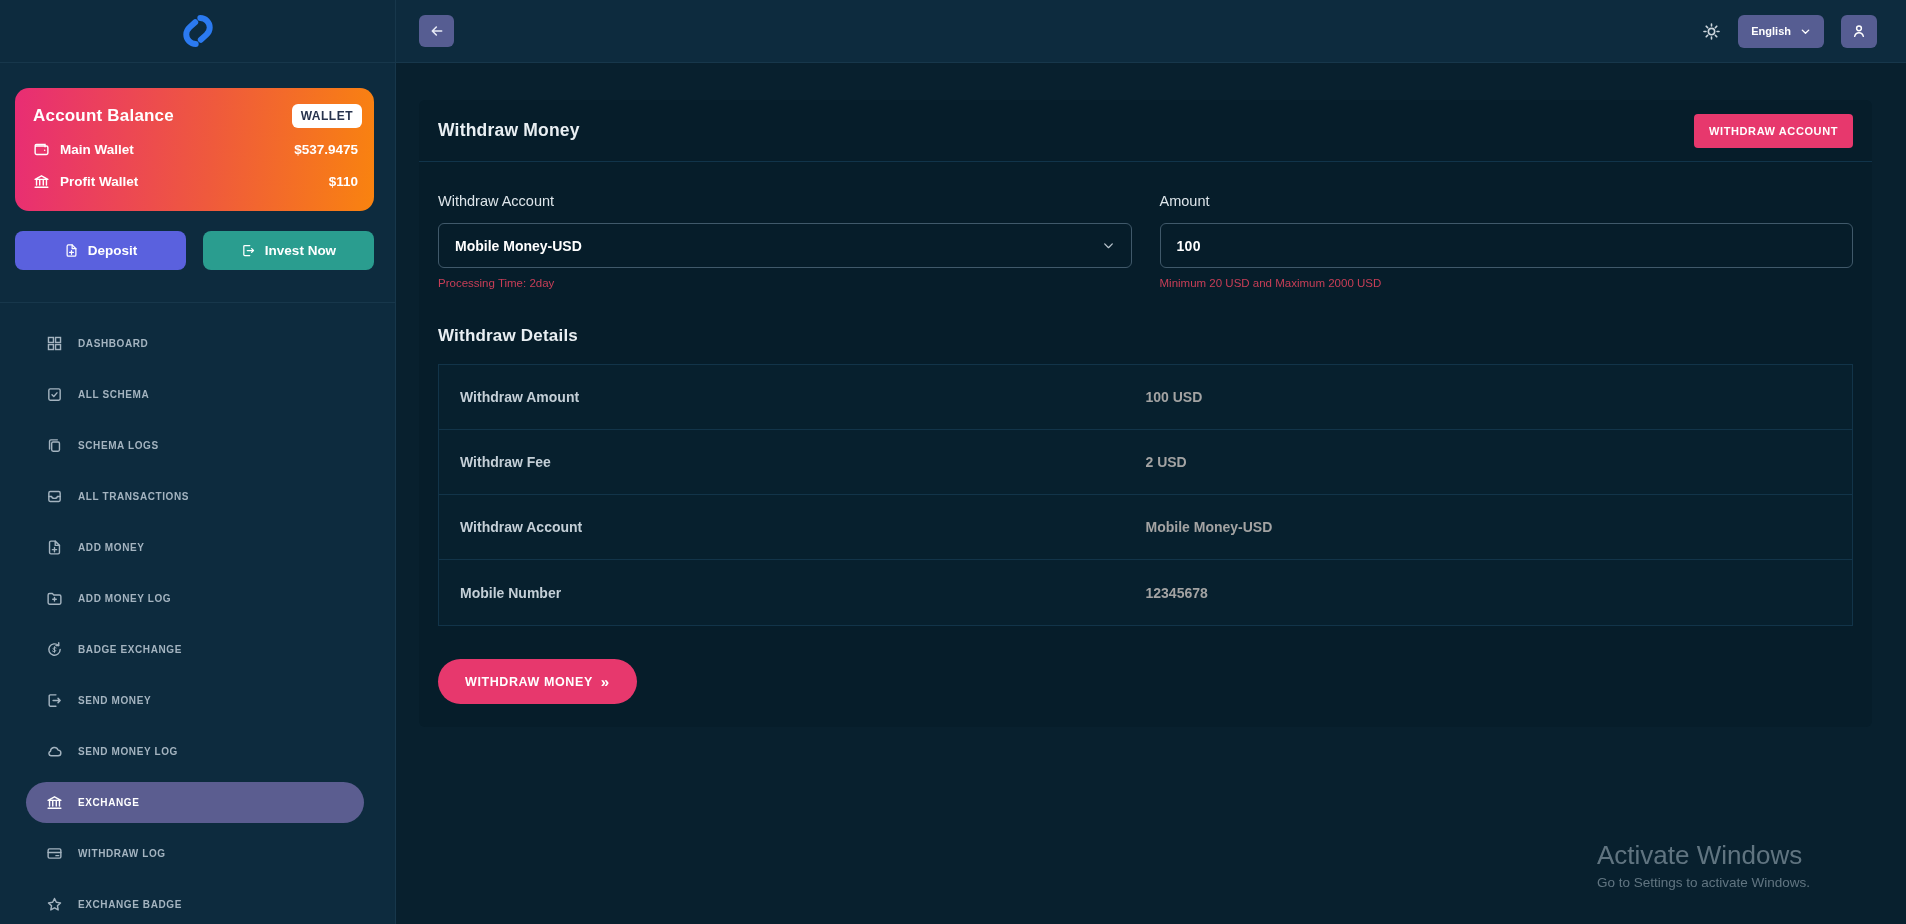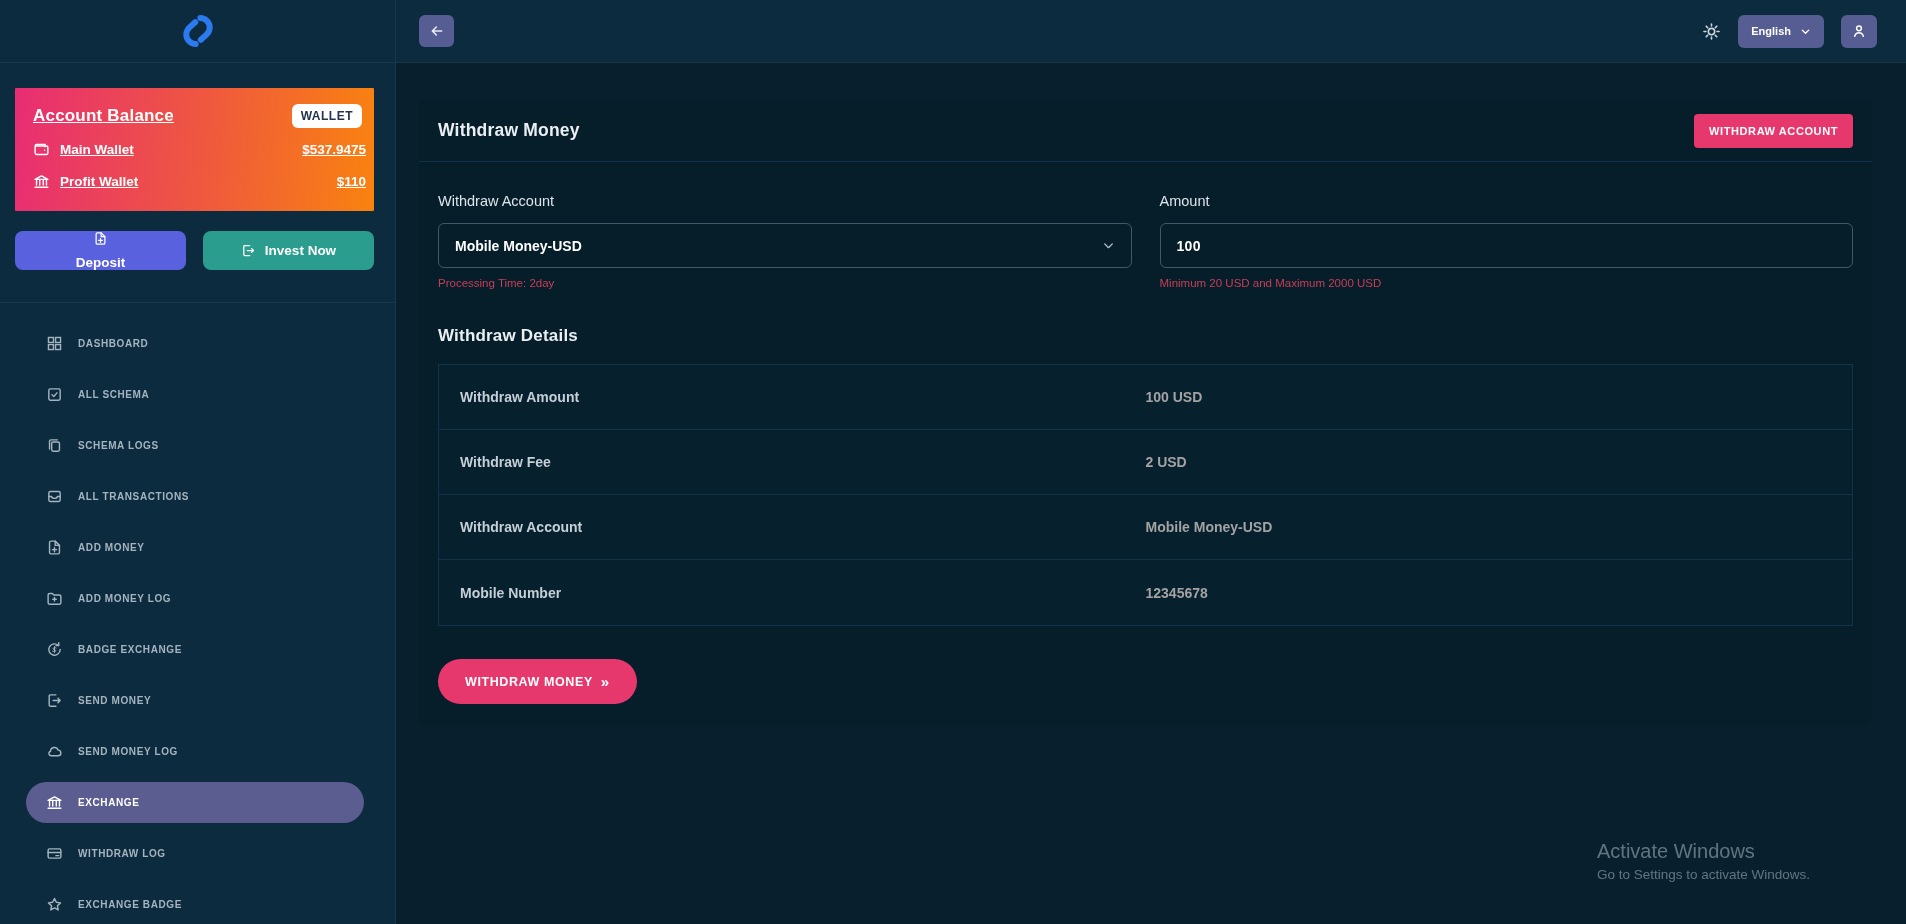--- a/index.html
+++ b/index.html
@@ -5,31 +5,31 @@
   * { margin:0; padding:0; box-sizing:border-box; }
   html,body { background:#071c29; }
   body { font-family:"Liberation Sans", sans-serif; }
   .app { position:relative; width:1906px; height:924px; overflow:hidden; background:#08202e; display:flex; }
 
   
   .sidebar { width:396px; height:100%; background:#0d2b3e; border-right:1px solid #17374b; display:flex; flex-direction:column; flex-shrink:0; }
   .side-header { height:63px; border-bottom:1px solid #17374b; display:flex; align-items:center; justify-content:center; flex-shrink:0; }
   .logo-svg { width:42px; height:42px; color:#2b7af0; }
 
-  .balance-card { position:relative; margin:25px 21px 0 15px; height:125px; border-radius:1px;
-    background:linear-gradient(95deg,#e82d74 0%, #ef5a3c 55%, #f9830f 100%); padding:18px 8px 0 18px; color:#fff;text-decoration:underline; }
+  .balance-card { position:relative; margin:25px 21px 0 15px; height:125px; border-radius:14px;
+    background:linear-gradient(95deg,#e82d74 0%, #ef5a3c 55%, #f9830f 100%); padding:18px 16px 0 18px; color:#fff; }
   .balance-title { font-size:17px; font-weight:700; letter-spacing:.2px; }
   .wallet-badge { position:absolute; top:16px; right:12px; background:#fff; color:#27334d; font-size:12px; font-weight:700; letter-spacing:.5px; padding:5px 9px; border-radius:6px;margin-left:25px; }
   .balance-row { display:flex; align-items:center; margin-top:15px; font-size:13.5px; font-weight:700; }
   .balance-row .b-icon { width:17px; height:17px; margin-right:10px; flex-shrink:0; }
   .balance-row .b-val { margin-left:auto; font-weight:700; }
 
   .side-actions { display:flex; gap:17px; margin:20px 21px 0 15px; }
   .btn-deposit,.btn-invest { flex:1; height:39px; border:none; border-radius:8px; color:#fff; font-family:inherit; font-size:13.5px; font-weight:600; display:flex; align-items:center; justify-content:center; gap:9px; cursor:pointer; }
-  .btn-deposit { background:#5a61de;flex-direction:column; }
+  .btn-deposit { background:#5a61de; }
   .btn-invest { background:#2a9d8f; }
   .btn-deposit svg,.btn-invest svg { width:15px; height:15px; }
 
   .side-divider { border-top:1px solid #17374b; margin-top:32px; }
 
   .nav { padding-top:20px; overflow:hidden; }
   .nav-item { display:flex; align-items:center; gap:15px; height:41px; margin:0 31px 10px 26px; padding:0 20px; border-radius:21px; color:#a4b4c0; font-size:10px; font-weight:700; letter-spacing:.6px; cursor:pointer; }
   .nav-item svg { width:17px; height:17px; flex-shrink:0; }
   .nav-item.active { background:#5b5d90; color:#fff; }
 
@@ -65,21 +65,21 @@
   .details-table { border:1px solid #123449; }
   .detail-row { display:grid; grid-template-columns:1fr 1fr; align-items:center; height:65px; background:#07202e; border-bottom:1px solid #123449; }
   .detail-row:last-child { border-bottom:none; }
   .detail-label { padding-left:21px; color:#c4cfd7; font-size:14px; font-weight:700; }
   .detail-value { color:#a3a3a3; font-size:14px; font-weight:600; }
 
   .btn-submit { margin-top:33px; background:#e7386d; color:#fff; border:none; border-radius:999px; font-family:inherit; font-size:12.5px; font-weight:700; letter-spacing:.6px; padding:15px 27px; display:inline-flex; align-items:center; gap:8px; cursor:pointer; }
   .btn-submit .arrow { font-size:15px; font-weight:700; line-height:1; }
 
   .watermark { position:absolute; left:1597px; top:840px; color:rgba(170,186,196,.55); pointer-events:none; }
-  .watermark .wm1 { font-size:20px; font-weight:400; }
+  .watermark .wm1 { font-size:26px; font-weight:400; }
   .watermark .wm2 { font-size:13.5px; margin-top:4px; }
 </style>
 </head>
 <body>
 
 <div class="app">
 
   <aside class="sidebar">
     <div class="side-header">
       <svg class="logo-svg" viewBox="0 0 24 24" fill="none" stroke="currentColor" stroke-width="3.4" stroke-linecap="round">

